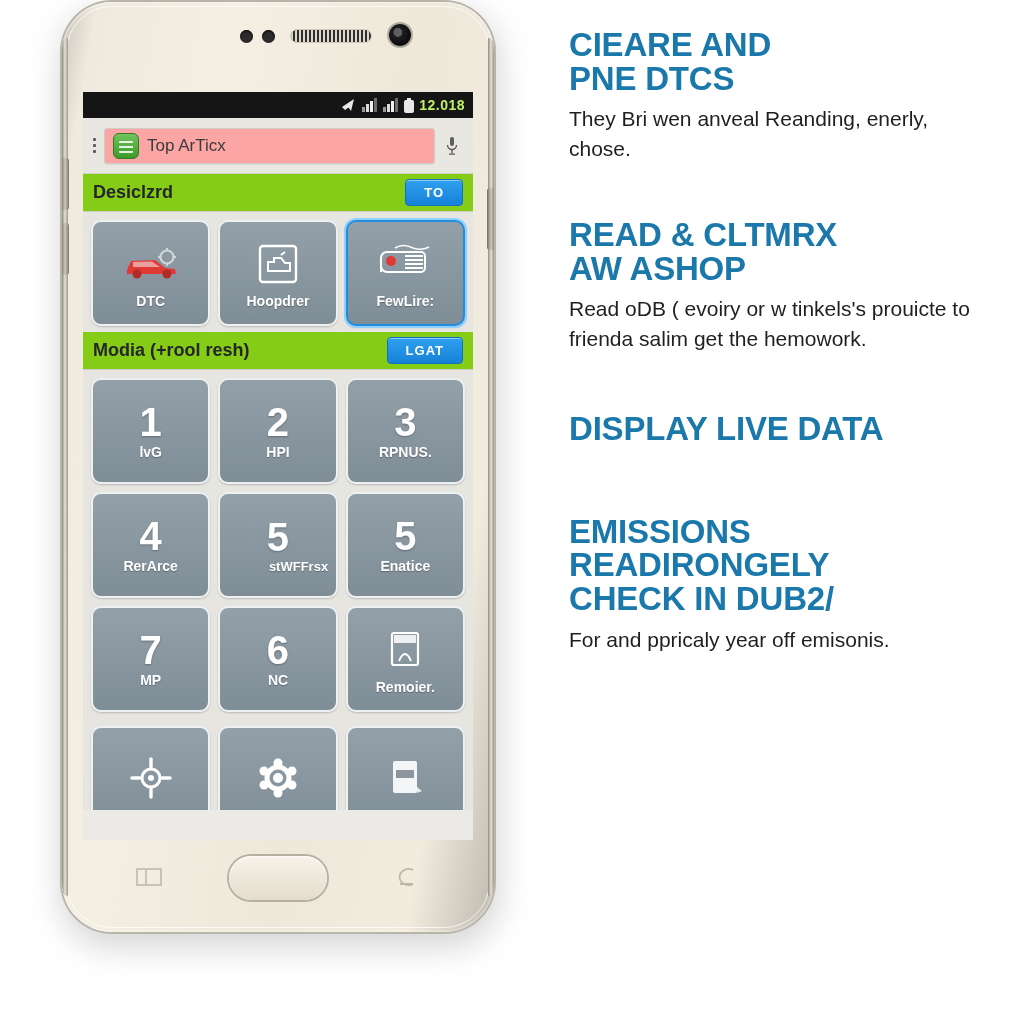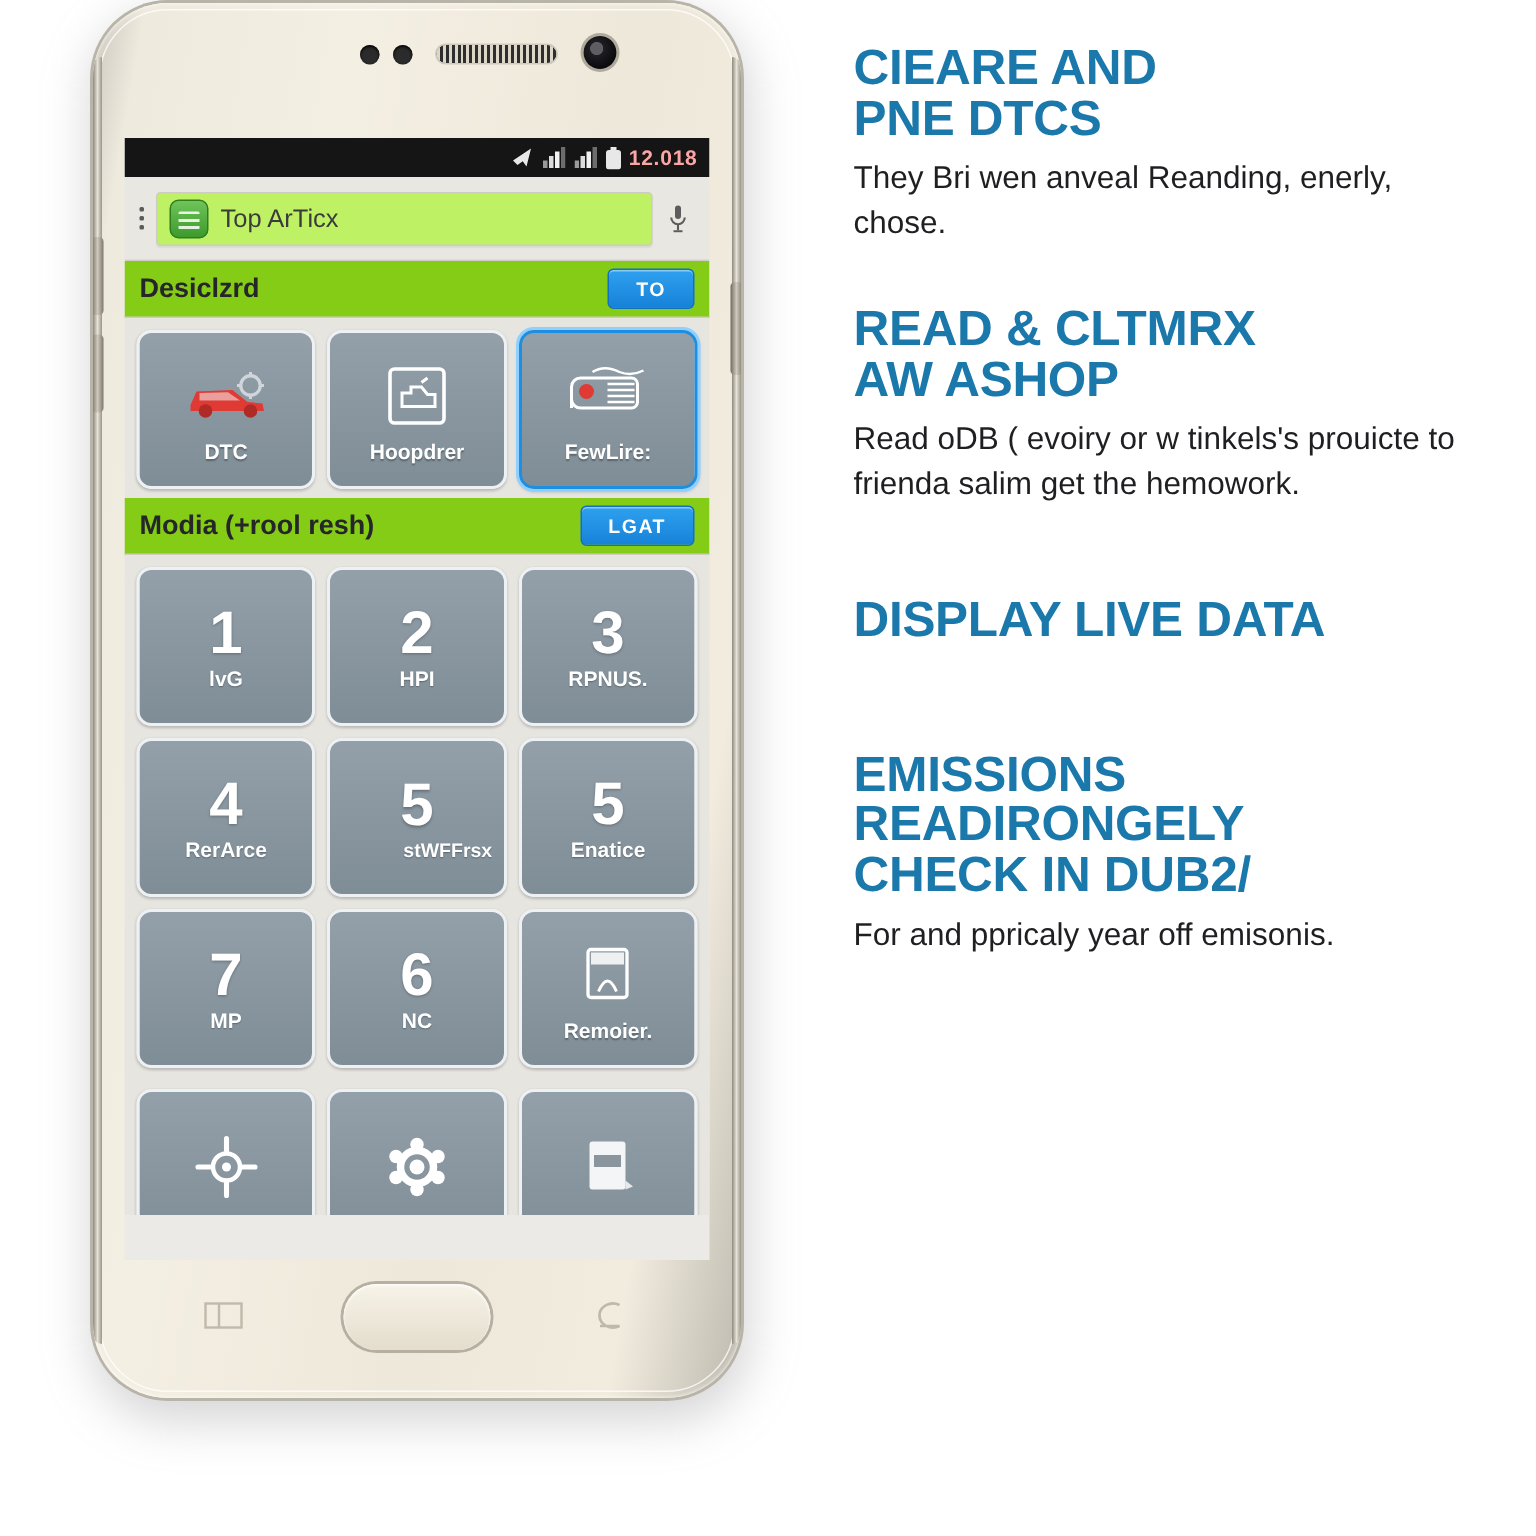--- a/index.html
+++ b/index.html
@@ -73,38 +73,38 @@
            text-shadow: 0 1px 0 rgba(255,255,255,.85); }
 
   
   .screen {
     position: absolute; left: 21px; top: 90px;
     width: 390px; height: 748px;
     background: #eceae6;
     overflow: hidden;
   }
   .statusbar {
-    height: 26px; background: #151515; color: #fca5a5;
+    height: 26px; background: #151515; color: #bef264;
     display: flex; align-items: center; justify-content: flex-end;
     gap: 5px; padding: 0 8px;
   }
   .sb-icons { display: flex; align-items: center; gap: 6px; }
   .ico-wifi, .ico-sig, .ico-batt { display: block; }
   .clock { font-size: 14px; font-weight: bold; letter-spacing: .5px; }
 
   
   .searchrow {
     height: 56px; background: #e9e7e2;
     display: flex; align-items: center; gap: 6px; padding: 0 10px;
     border-bottom: 1px solid #d3d0c9;
   }
   .dots { display: flex; flex-direction: column; gap: 3px; padding-right: 2px; }
   .dots i { width: 3px; height: 3px; background: #5b5b5b; display: block; border-radius: 1px; }
   .searchfield {
-    flex: 1; height: 36px; background: #bef264; border: 1px solid #cfccc5;
+    flex: 1; height: 36px; background: #fca5a5; border: 1px solid #cfccc5;
     border-radius: 3px; display: flex; align-items: center; gap: 8px; padding: 0 8px;
     box-shadow: 0 1px 1px rgba(0,0,0,.06);
   }
   .appicon {
     width: 26px; height: 26px; border-radius: 6px;
     background: linear-gradient(180deg,#6fc45a,#3e9a2c);
     border: 1px solid #2f7d20;
     position: relative; flex: none;
   }
   .appicon::after {
@@ -176,21 +176,21 @@
   .block h2 {
     color: #1b78ab;
     font-size: 33px; font-weight: bold; line-height: 1.02;
     letter-spacing: -.2px; margin-bottom: 9px;
   }
   .block h2 .l2 { display: block; }
   .block p {
     color: #1f1f22; font-size: 21px; line-height: 1.42;
   }
   .b1 { margin-top: 12px; }
-  .b2 { margin-top: 20px; }
+  .b2 { margin-top: 36px; }
   .b3 { margin-top: 40px; }
   .b4 { margin-top: 42px; }
 </style>
 </head>
 <body>
 
 <div class="stage">
 
   <div class="phone-col">
     <div class="phone-shadow"></div>

